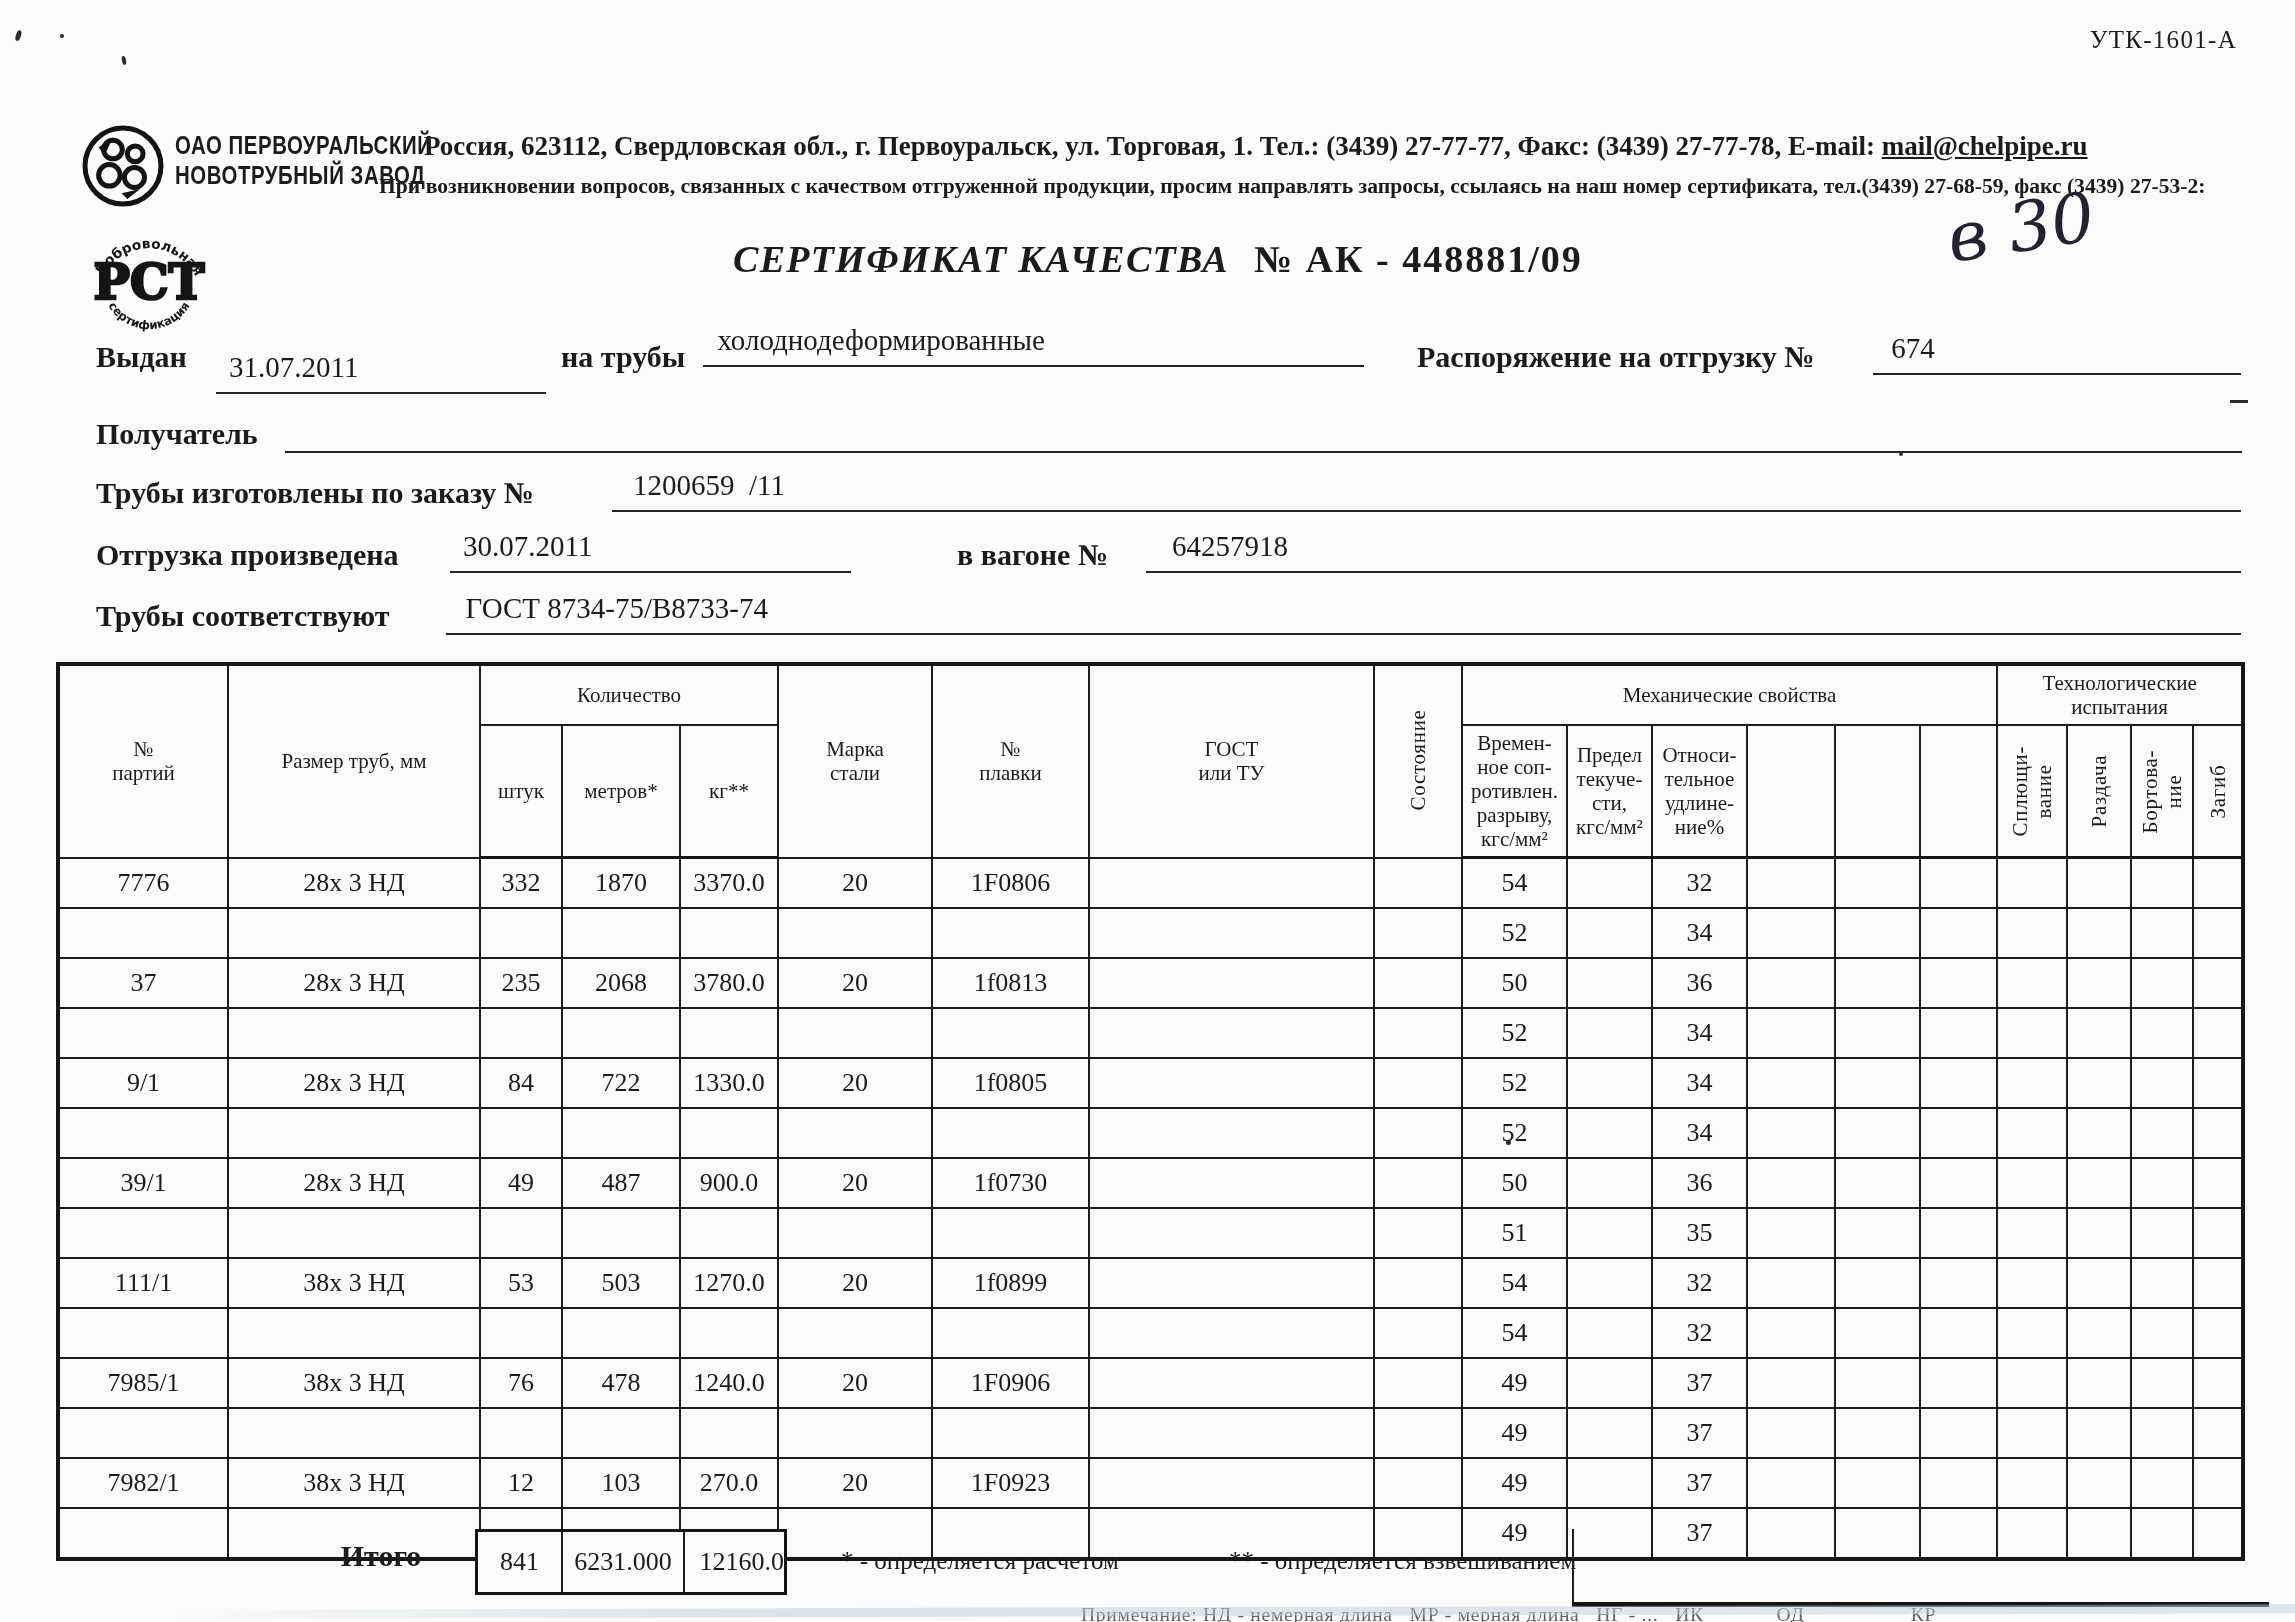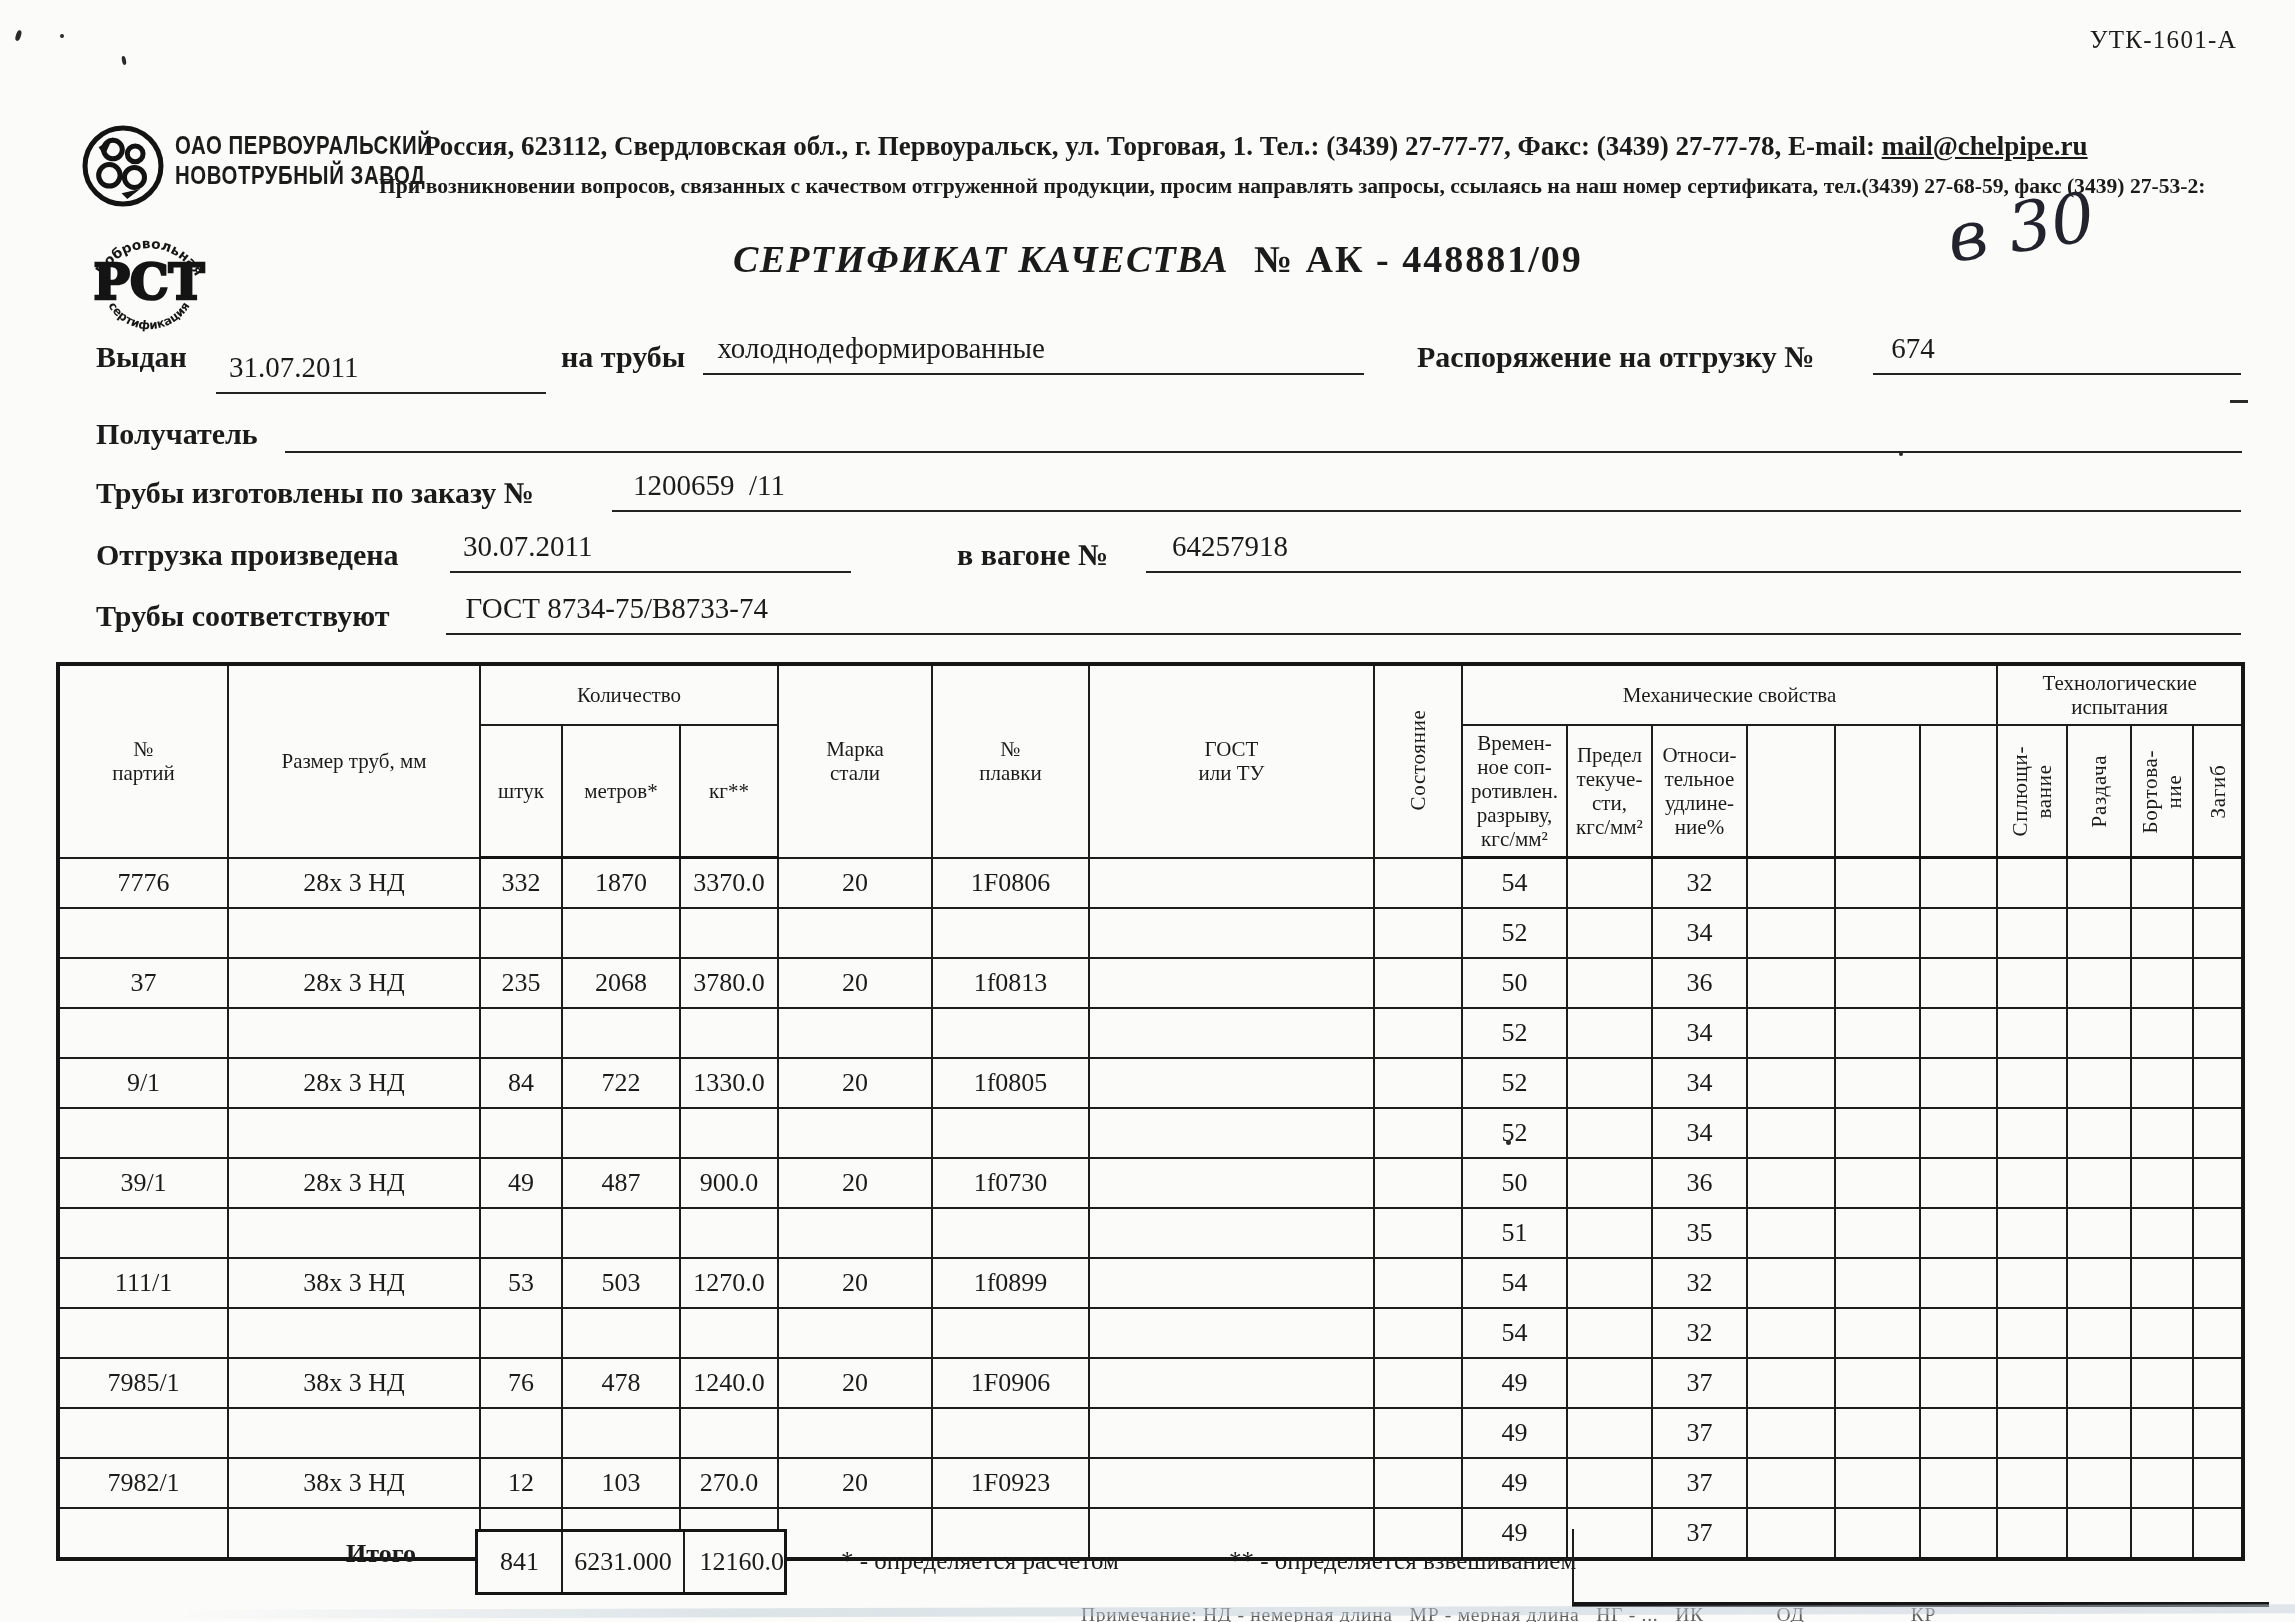--- a/index.html
+++ b/index.html
@@ -35,21 +35,21 @@
     border-collapse:collapse;border:4.6px solid #161616;table-layout:fixed;}
   table.cert th,table.cert td{border:2px solid #1d1d1d;padding:0;text-align:center;
     vertical-align:middle;font-weight:normal;}
   table.cert th{font-size:21px;line-height:1.15;white-space:pre-line;}
   tr.h1 th{height:58px;}
   tr.h2 th{height:130px;border-bottom:3.9px solid #141414;}
   th.small{font-size:18.3px;line-height:1.12;}
   th.vert,td.vert{writing-mode:vertical-rl;transform:rotate(180deg);font-size:20px;letter-spacing:0.7px;}
   table.cert td{height:48px;font-size:26px;}
   
-  .itogo{left:283px;top:1539px;width:196px;text-align:center;font-weight:bold;font-size:26px;}
+  .itogo{left:283px;top:1539px;width:196px;text-align:center;font-weight:bold;font-size:30px;}
   .totals-box{left:475px;top:1529px;display:flex;border:3.9px solid #151515;background:#fbfbf9;}
   .totals-box .tcell{height:60px;line-height:60px;text-align:center;font-size:26px;border-right:2px solid #1d1d1d;}
   .totals-box .tcell:last-child{border-right:none;}
   .fnote{font-size:25px;white-space:nowrap;}
   .right-box{left:1572px;top:1529px;width:695px;height:73px;
     border-left:2.6px solid #1d1d1d;border-bottom:5.9px solid #141414;}
   .bottom-note{left:1081px;top:1604px;font-size:19.6px;white-space:pre;color:#3a3a3a;
     opacity:.8;filter:blur(0.4px);letter-spacing:0.7px;}
   
   .speck{background:#2a2a2a;border-radius:50%;}
@@ -98,21 +98,21 @@
 
 <div class="abs title">
   <span class="t-name">СЕРТИФИКАТ КАЧЕСТВА</span><span class="t-num">№  АК - 448881/09</span>
 </div>
 <div class="abs handwritten">в 30</div>
 
 <div class="abs flabel" style="left:96px;top:340px;">Выдан</div>
 <div class="abs fill" style="left:216px;top:332px;width:330px;height:41px;margin-top:19px;"><span class="value" style="padding-left:13px;">31.07.2011</span></div>
 
 <div class="abs flabel" style="left:561px;top:340px;">на трубы</div>
-<div class="abs fill" style="left:703px;top:332px;width:661px;height:41px;"><span class="value" style="padding-left:14.4px;">холоднодеформированные</span></div>
+<div class="abs fill" style="left:703px;top:324px;width:661px;height:41px;"><span class="value" style="padding-left:14.4px;">холоднодеформированные</span></div>
 
 <div class="abs flabel" style="left:1417px;top:340px;">Распоряжение на отгрузку №</div>
 <div class="abs fill" style="left:1873px;top:332px;width:368px;height:41px;"><span class="value" style="padding-left:18.3px;">674</span></div>
 
 <div class="abs flabel" style="left:96px;top:417px;">Получатель</div>
 <div class="abs fill" style="left:285px;top:410px;width:1957px;height:41px;"><span class="value"></span></div>
 
 <div class="abs flabel" style="left:96px;top:476px;">Трубы изготовлены по заказу №</div>
 <div class="abs fill" style="left:612px;top:469px;width:1629px;height:41px;"><span class="value" style="padding-left:21px;">1200659  /11</span></div>
 

